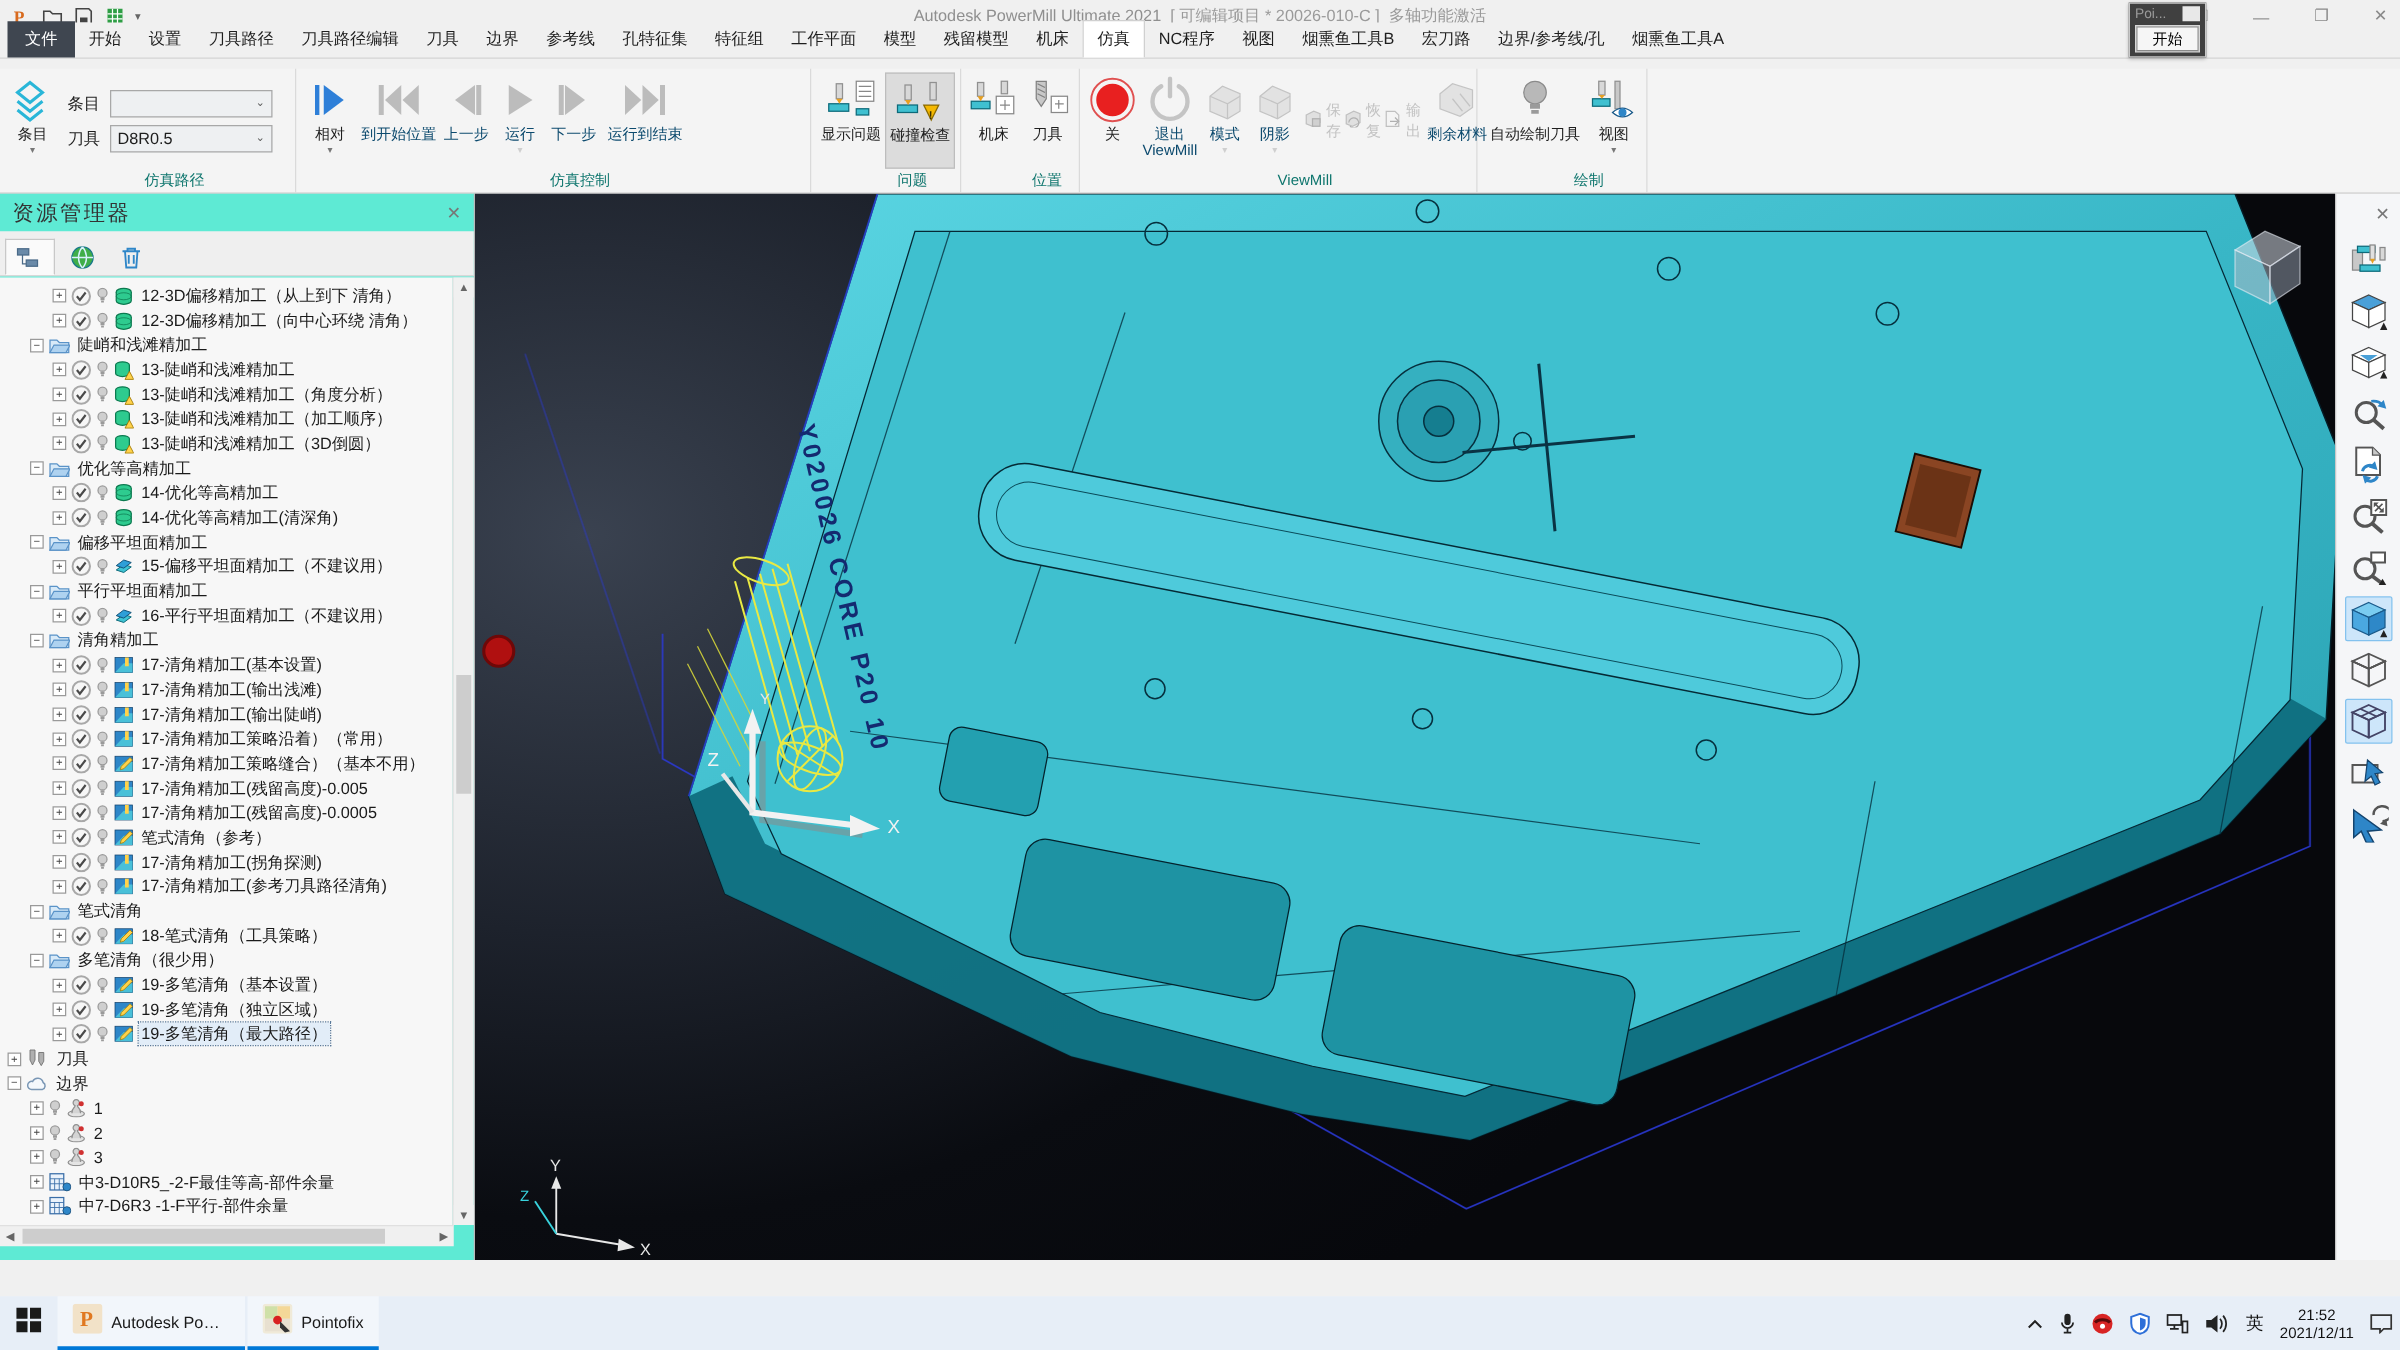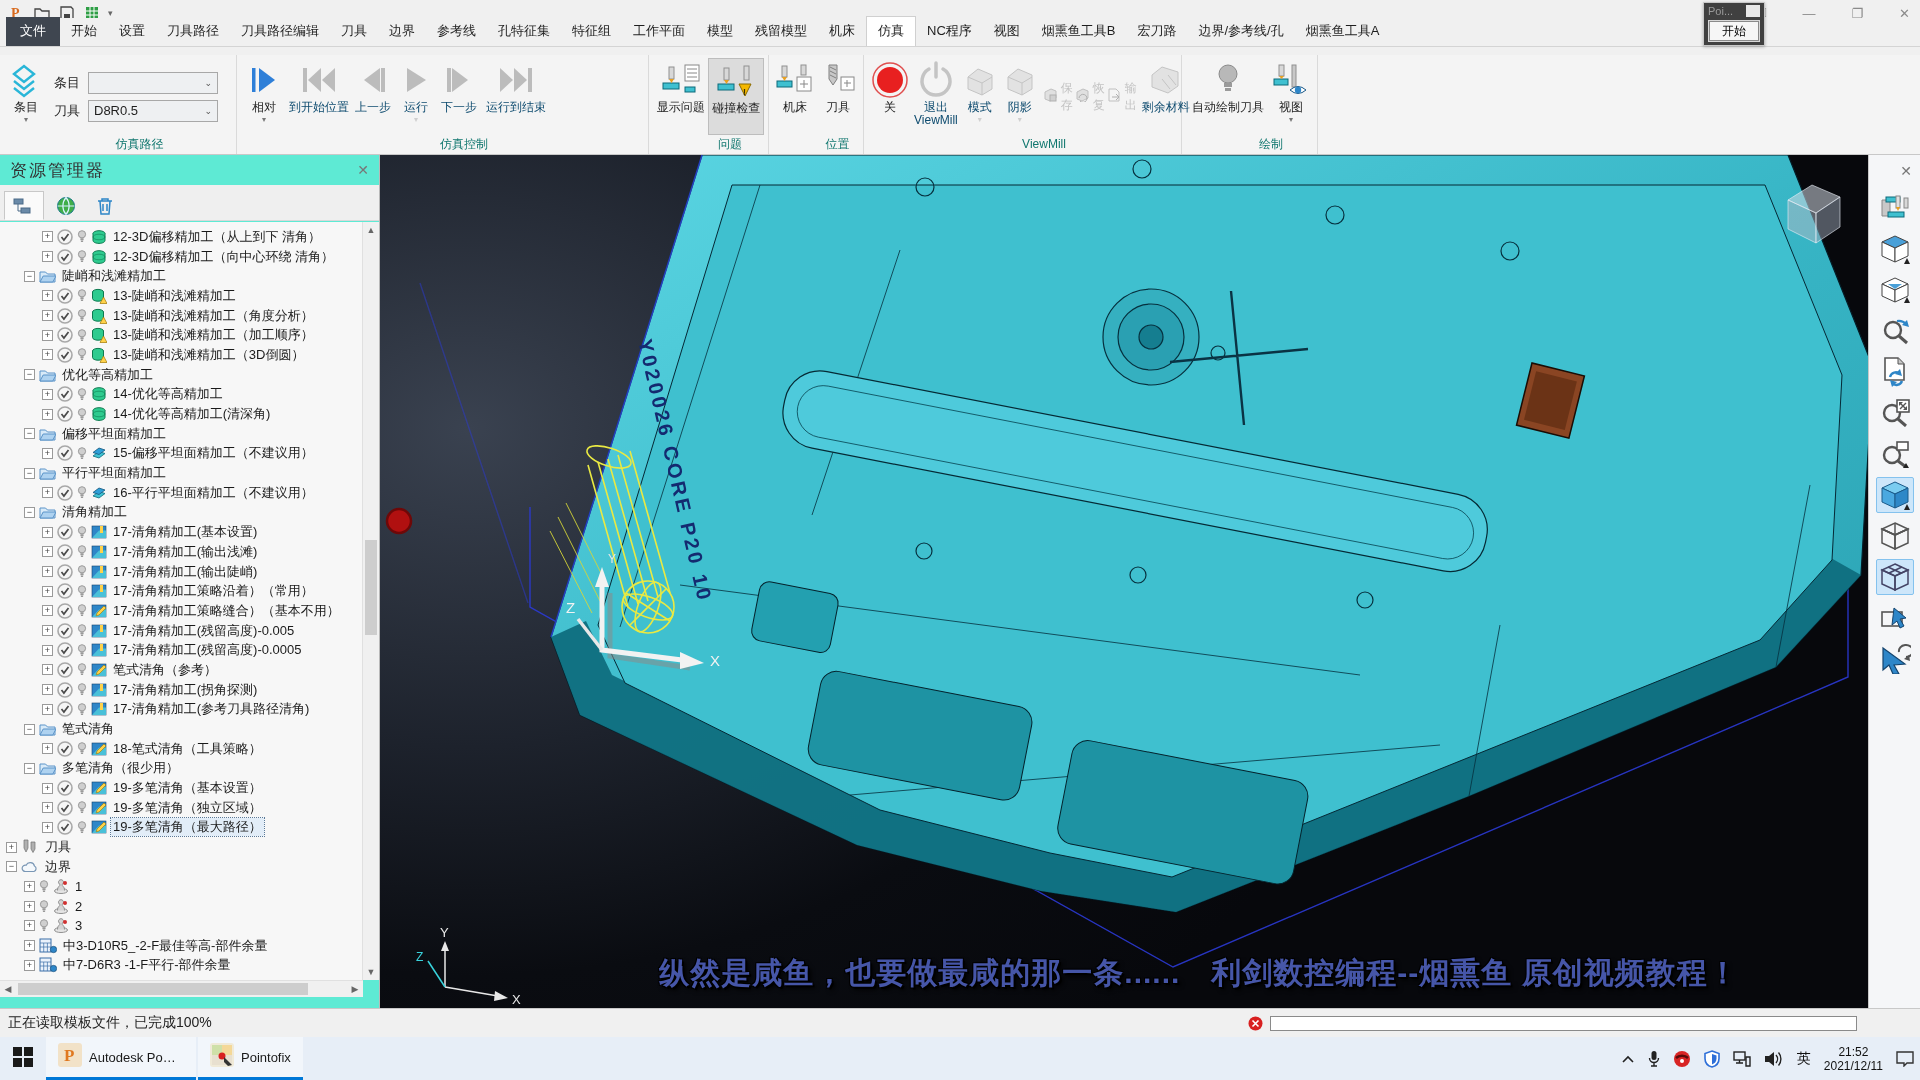--- a/index.html
+++ b/index.html
@@ -133,20 +133,23 @@
             <rect x="4" y="8" width="6" height="4" fill="#444"></rect>
           </svg>
         </span>
       <span class="qaic">
           <svg width="14" height="14" viewBox="0 0 14 14" xmlns="http://www.w3.org/2000/svg">
             <rect x="1" y="1" width="12" height="12" fill="#2e9e45"></rect>
             <path d="M1 5h12M1 9h12M5 1v12M9 1v12" stroke="#fff" stroke-width="1"></path>
           </svg>
         </span>
       <span class="caret">▾</span>
+    </div>
+    <div class="win-title">
+      <b>Autodesk PowerMill Ultimate 2021</b>&nbsp;&nbsp;<span>[ 可编辑项目 * 20026-010-C ]</span>&nbsp;&nbsp;<span>多轴功能激活</span>
     </div>
     <div class="winbtns">
       <span>⍰</span>
       <span>—</span>
       <span>❐</span>
       <span>✕</span>
     </div>
   </div>
 
   <div class="tabrow" id="tabrow">
@@ -1346,21 +1349,20 @@
         </g>
 
         <g stroke="rgba(235,240,248,.6)" stroke-width="1">
           <polygon points="1408,45 1432,30 1460,42 1436,58" fill="rgba(210,216,226,.55)"></polygon>
           <polygon points="1408,45 1436,58 1436,88 1408,74" fill="rgba(178,186,198,.5)"></polygon>
           <polygon points="1436,58 1460,42 1460,72 1436,88" fill="rgba(156,166,182,.5)"></polygon>
         </g>
 
         <circle cx="19" cy="366" r="12" fill="#b01010" stroke="#6e0808" stroke-width="2.5"></circle>
       </svg>
-      <div class="subtitle">纵然是咸鱼，也要做最咸的那一条......　利剑数控编程--烟熏鱼 原创视频教程！</div>
     </div>
 
     <div class="righttools" id="righttools">
       <span class="rtclose">✕</span>
     <div class="rtbtn">
           <svg width="30" height="28" viewBox="0 0 30 28" xmlns="http://www.w3.org/2000/svg">
             <path d="M2 6h8v16H2z" fill="#c8c8c8" stroke="#888"></path>
             <rect x="6" y="3" width="14" height="5" fill="#3fc0d0" stroke="#0d6a7a"></rect>
             <rect x="16" y="2" width="4" height="12" fill="#e0e0e0" stroke="#888"></rect>
             <polygon points="16,13 20,13 18,17" fill="#e8a020"></polygon>
@@ -1458,28 +1460,20 @@
         <div class="rtbtn">
           <svg width="32" height="30" viewBox="0 0 32 30" xmlns="http://www.w3.org/2000/svg">
             <polygon points="4,4 26,20 15,21 20,30 14,30 10,21 4,26" fill="#2e86c8" stroke="#14446e" stroke-width="1.2"></polygon>
             <path d="M20 8a7 6 0 1 1 7 5" fill="none" stroke="#555" stroke-width="2"></path>
             <polygon points="25,15 30,11 31,17" fill="#555"></polygon>
           </svg>
         </div>
       </div>
   </div>
 
-  <div class="statusbar">
-    <span class="statustext">正在读取模板文件，已完成100%</span>
-    <span class="prog-cancel"><svg width="15" height="15" viewBox="0 0 15 15" xmlns="http://www.w3.org/2000/svg">
-          <circle cx="7.5" cy="7.5" r="7" fill="#d82020"></circle>
-          <path d="M4.5 4.5l6 6M10.5 4.5l-6 6" stroke="#fff" stroke-width="1.6"></path>
-        </svg></span>
-    <div class="progressbar"></div>
-  </div>
 
   <div class="taskbar">
     <div class="startbtn">
         <span><svg width="20" height="20" viewBox="0 0 20 20" xmlns="http://www.w3.org/2000/svg">
             <g fill="#1a1a1a">
               <rect x="0" y="0" width="9" height="9"></rect>
               <rect x="11" y="0" width="9" height="9"></rect>
               <rect x="0" y="11" width="9" height="9"></rect>
               <rect x="11" y="11" width="9" height="9"></rect>
             </g>

